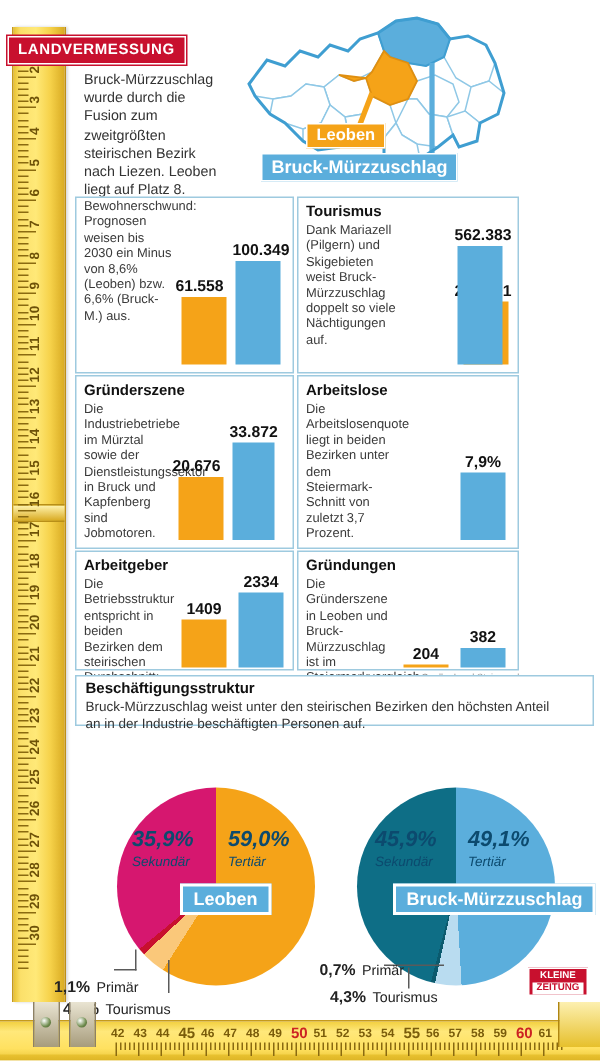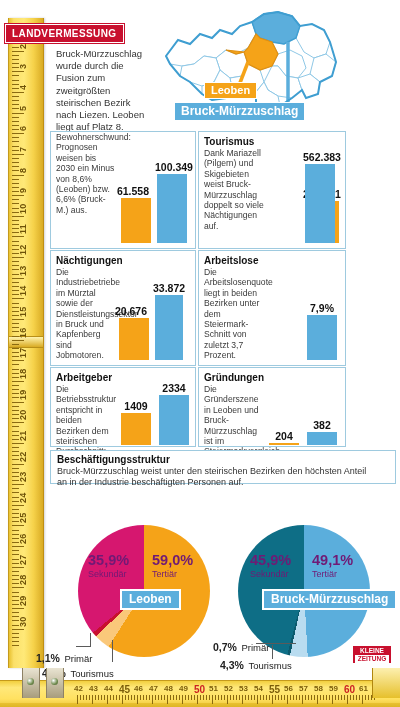--- a/index.html
+++ b/index.html
@@ -281,23 +281,24 @@
     color: #ffffff;
     border: 2px solid #ffffff;
     font-size: 12px;
     padding: 1px 7px 2px 7px;
     white-space: nowrap;
   }
   .pie-cap.leoben { background: #5baedc; }
   .pie-cap.bruck { background: #5baedc; }
   .pct {
     position: absolute;
-    color: #701a75;
+    color: #0c4a6e;
     text-align: left;
     line-height: 1;
+    font-style: italic;
   }
   .pct .num { font-size: 14.5px; font-weight: bold; display: block; }
   .pct .lbl { font-size: 9px; display: block; margin-top: 2px; }
 
   .callout {
     position: absolute;
     white-space: nowrap;
     color: #222222;
   }
   .callout .v { font-size: 10.5px; font-weight: bold; }
@@ -578,21 +579,21 @@
           <div class="bar-rect orange" style="height:calc(100% - 14px);"></div>
         </div>
         <div class="bar-col" style="left:38px; width:30px; height:95%;">
           <div class="bar-val" style="margin-left:-2px;">562.383</div>
           <div class="bar-rect blue" style="height:calc(100% - 14px);"></div>
         </div>
       </div>
     </div>
 
     <div class="panel" style="left:0px; top:119px; width:146px; height:116px;">
-      <div class="p-title">Nächtigungen</div>
+      <div class="p-title">Gründerszene</div>
       <div class="p-body">Die Industriebetriebe im Mürztal sowie der Dienstleistungssektor in Bruck und Kapfenberg sind Jobmotoren.</div>
       <div class="bars" style="left:66px; right:4px; top:20px; bottom:4px;">
         <div class="bar-col" style="left:2px; width:30px; height:62%;">
           <div class="bar-val" style="margin-left:-6px;">20.676</div>
           <div class="bar-rect orange" style="height:calc(100% - 14px);"></div>
         </div>
         <div class="bar-col" style="left:38px; width:28px; height:88%;">
           <div class="bar-val" style="margin-left:-2px;">33.872</div>
           <div class="bar-rect blue" style="height:calc(100% - 14px);"></div>
         </div>

